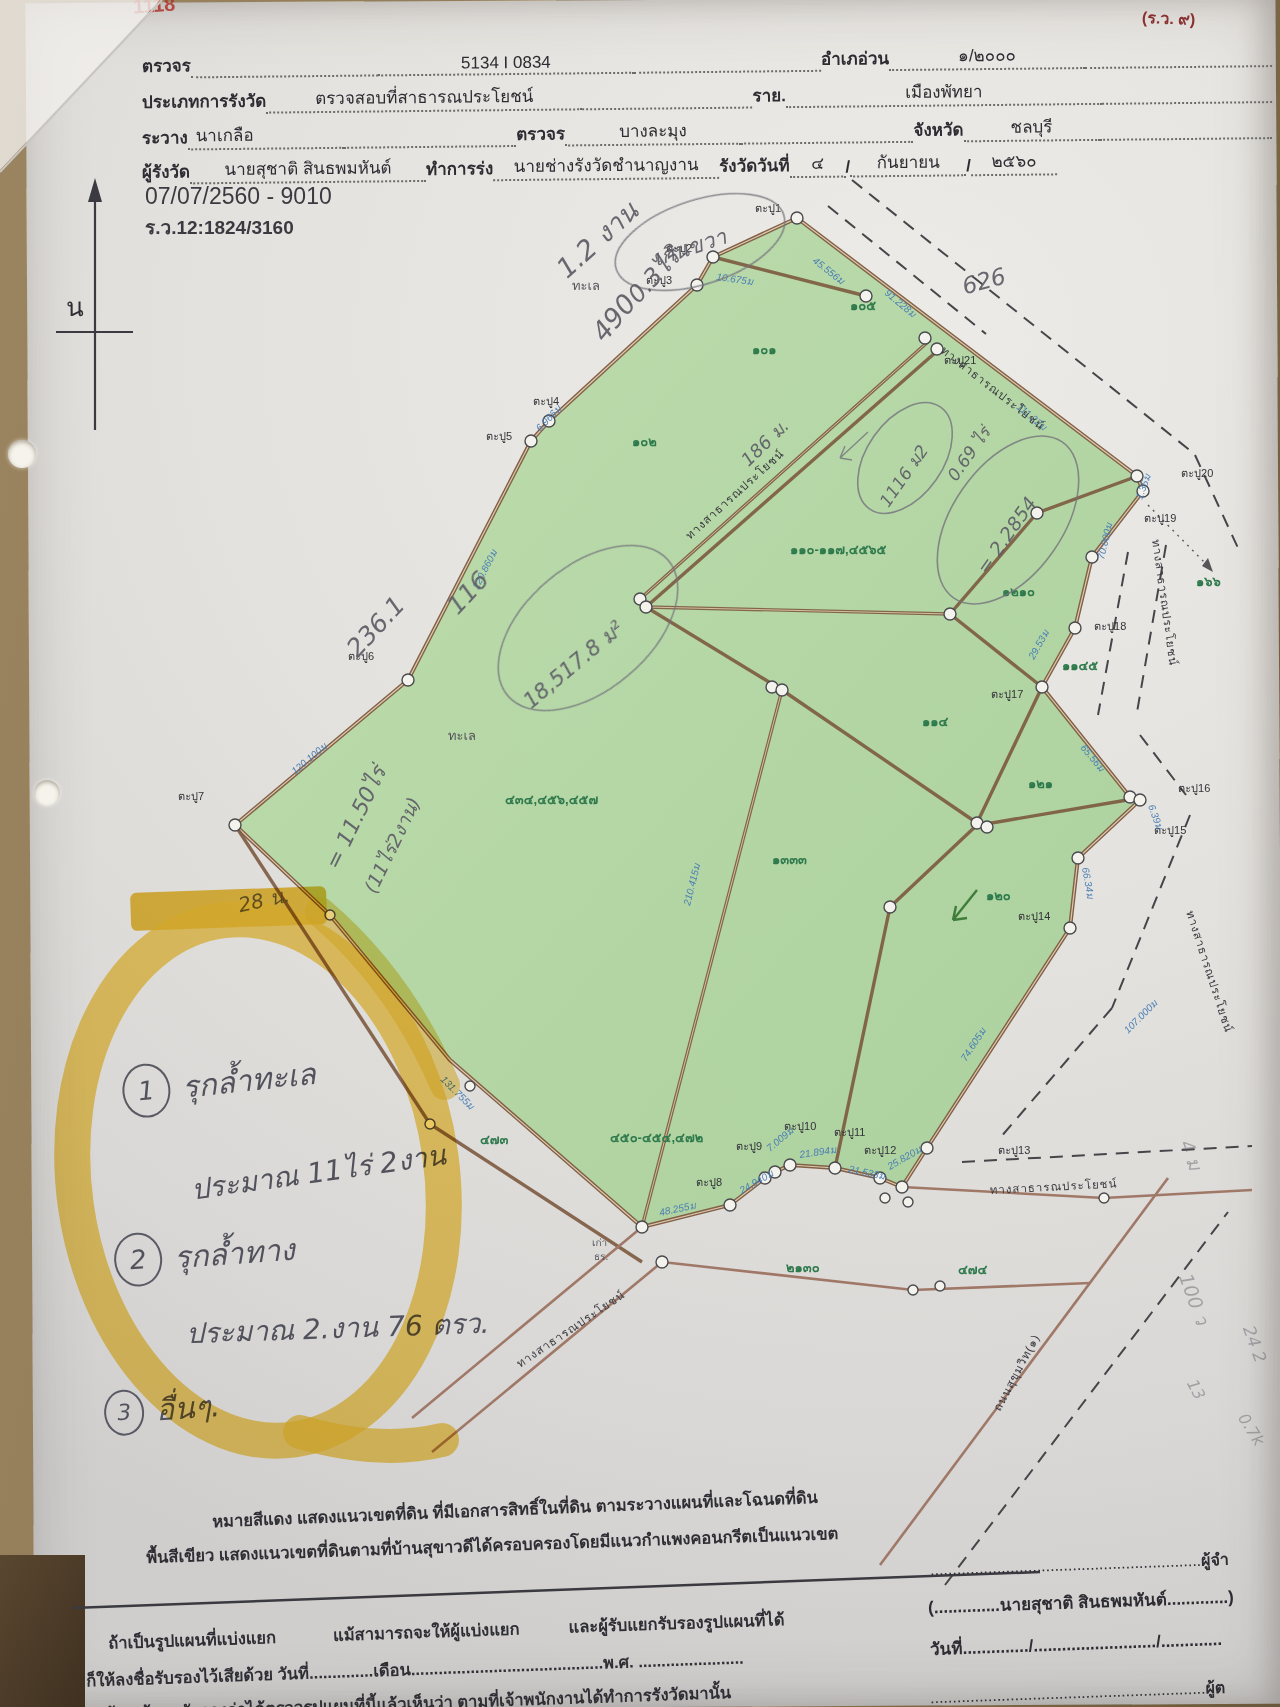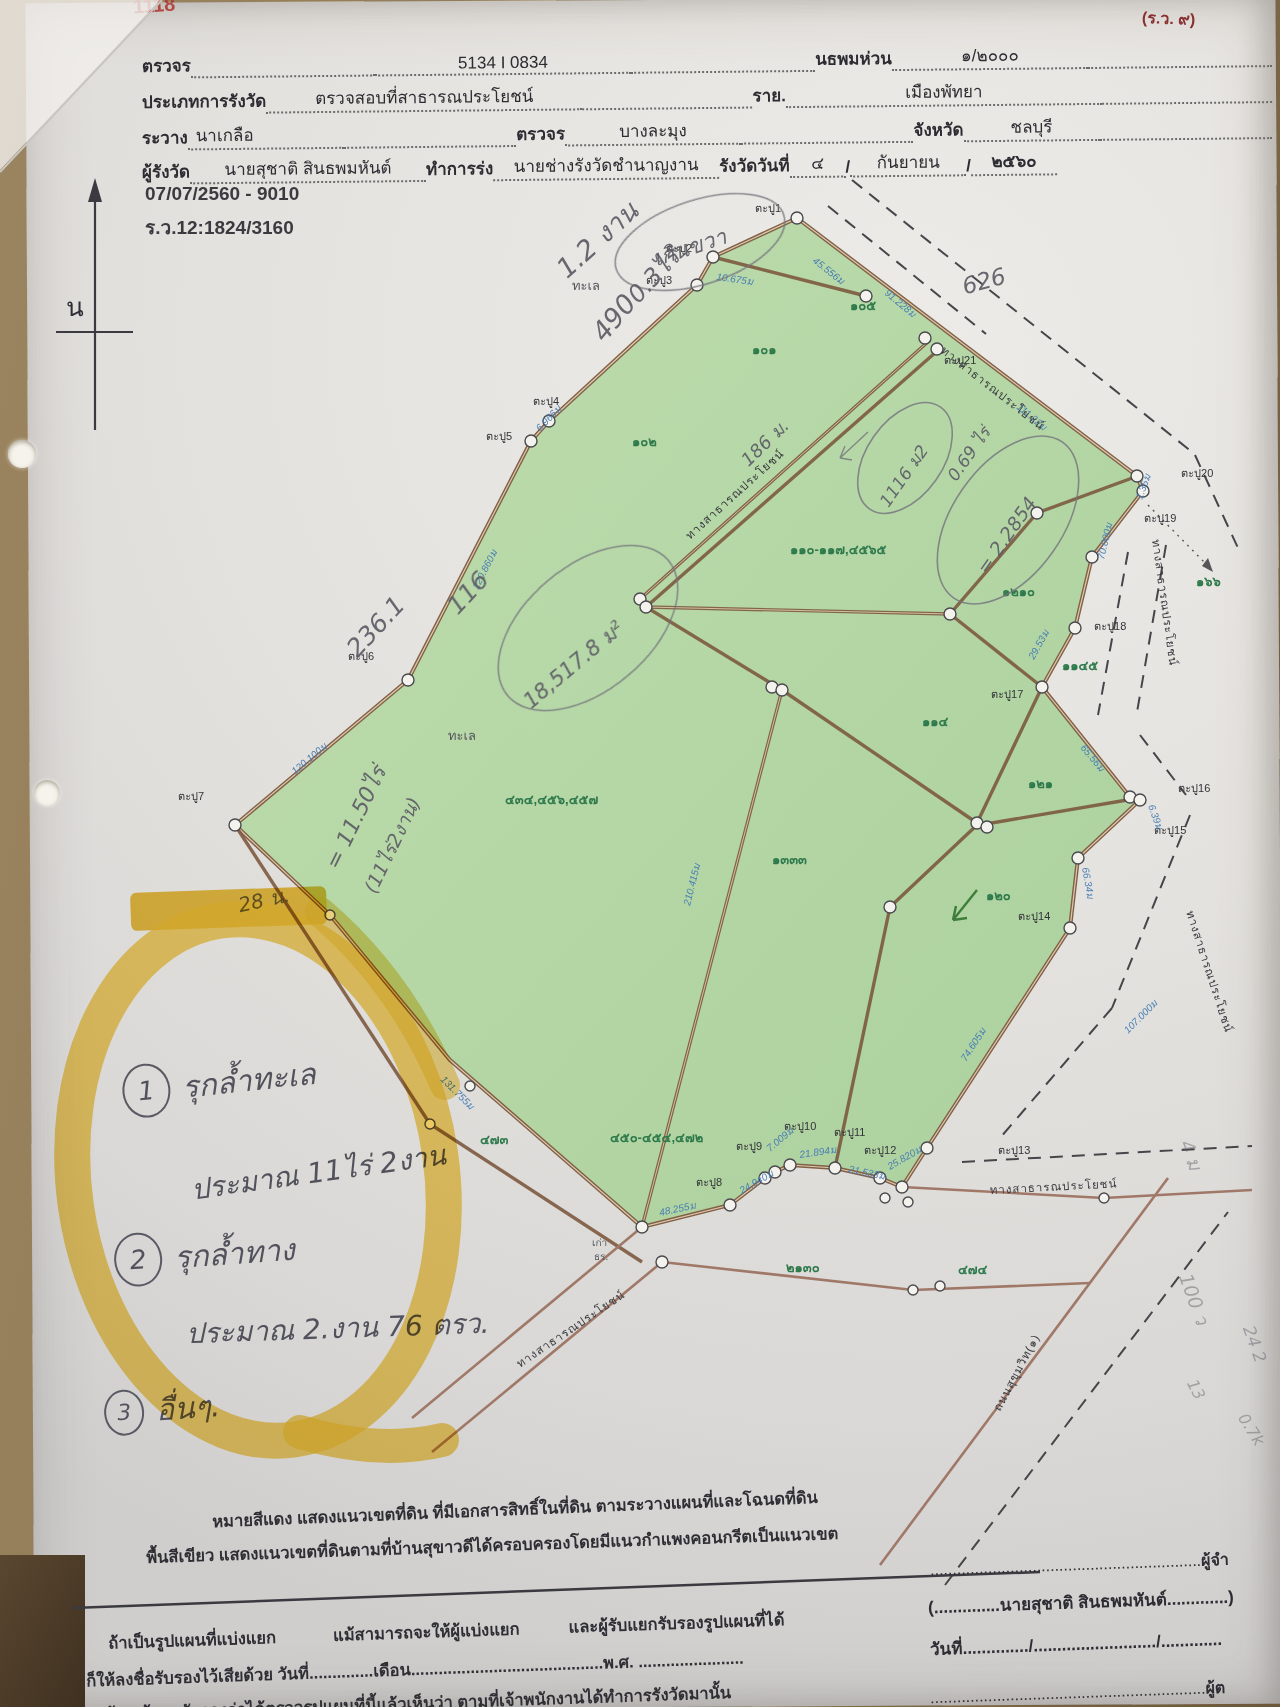--- a/index.html
+++ b/index.html
@@ -38,21 +38,21 @@
   <div class="hole" style="left:34px;top:780px;width:26px;height:26px;"></div>
 
   <div class="abs" style="left:133px;top:-6px;color:#b03530;font-size:20px;font-weight:bold;transform:rotate(-4deg);opacity:.85;">1118</div>
   <div class="abs" style="left:1142px;top:6px;color:#8a3030;font-size:16px;font-weight:bold;transform:rotate(2deg);">(ร.ว. ๙)</div>
 
   <div class="hdr-row" style="left:142px;top:44px;width:1130px;font-size:17px;transform:rotate(-0.6deg);">
     <span class="hl">ตรวจร</span>
     <span class="dots"></span>
     <span class="hv u" style="min-width:240px;">5134 I 0834</span>
     <span class="dots" style="min-width:120px;"></span>
-    <span class="hl">นธพมห่วน</span>
+    <span class="hl">อำเภอ่วน</span>
     <span class="hv u" style="min-width:180px;">๑/๒๐๐๐</span>
     <span class="dots" style="min-width:150px;"></span>
   </div>
   <div class="hdr-row" style="left:142px;top:80px;width:1130px;font-size:17px;transform:rotate(-0.6deg);">
     <span class="hl">ประเภทการรังวัด</span>
     <span class="hv u" style="min-width:300px;">ตรวจสอบที่สาธารณประโยชน์</span>
     <span class="dots" style="min-width:60px;"></span>
     <span class="hl">ราย.</span>
     <span class="hv u" style="min-width:300px;">เมืองพัทยา</span>
     <span class="dots" style="min-width:80px;"></span>
@@ -71,24 +71,24 @@
   <div class="hdr-row" style="left:142px;top:150px;width:1130px;font-size:17px;transform:rotate(-0.6deg);">
     <span class="hl">ผู้รังวัด</span>
     <span class="hv u" style="min-width:220px;">นายสุชาติ สินธพมหันต์</span>
     <span class="hl">ทำการร่ง</span>
     <span class="hv u" style="min-width:210px;">นายช่างรังวัดชำนาญงาน</span>
     <span class="hl">รังวัดวันที่</span>
     <span class="hv u" style="min-width:40px;">๔</span>
     <span class="hl">/</span>
     <span class="hv u" style="min-width:100px;">กันยายน</span>
     <span class="hl">/</span>
-    <span class="hv u" style="min-width:70px;font-weight:bold;">๒๕๖๐</span>
-  </div>
-
-  <div class="abs print" style="left:145px;top:183px;font-size:19px;font-weight:bold;color:#3a3a40;">07/07/2560 - 9010</div>
+    <span class="hv u" style="min-width:70px;">๒๕๖๐</span>
+  </div>
+
+  <div class="abs print" style="left:145px;top:183px;font-size:23px;font-weight:normal;color:#3a3a40;">07/07/2560 - 9010</div>
   <div class="abs print" style="left:145px;top:212px;font-size:19px;font-weight:bold;color:#3a3a40;">ร.ว.12:1824/3160</div>
 
   <svg class="abs" style="left:0;top:0;" width="1280" height="1707" viewBox="0 0 1280 1707">
     <defs>
       <linearGradient id="gg" x1="0" y1="0" x2="1" y2="1">
         <stop offset="0" stop-color="#bcdcab"></stop>
           <stop offset=".55" stop-color="#b2d6a2"></stop>
           <stop offset="1" stop-color="#a9d09b"></stop>
       </linearGradient>
     </defs>

